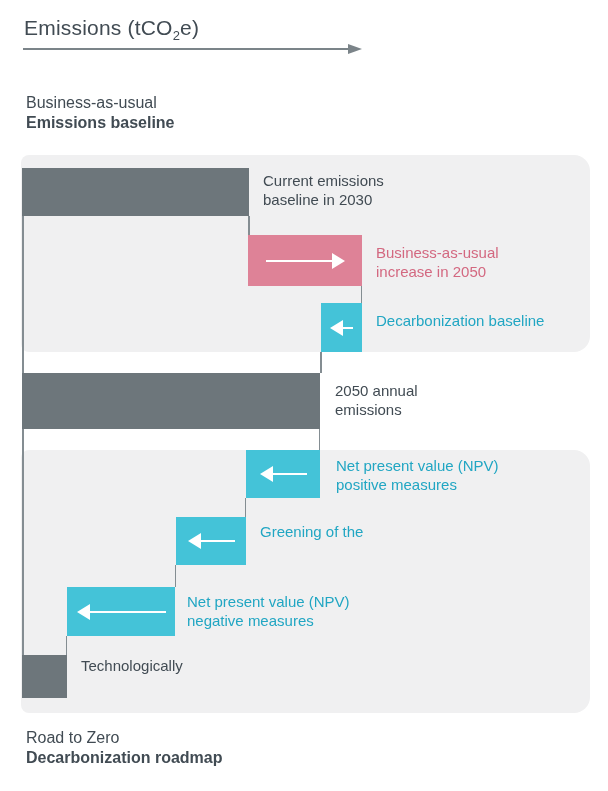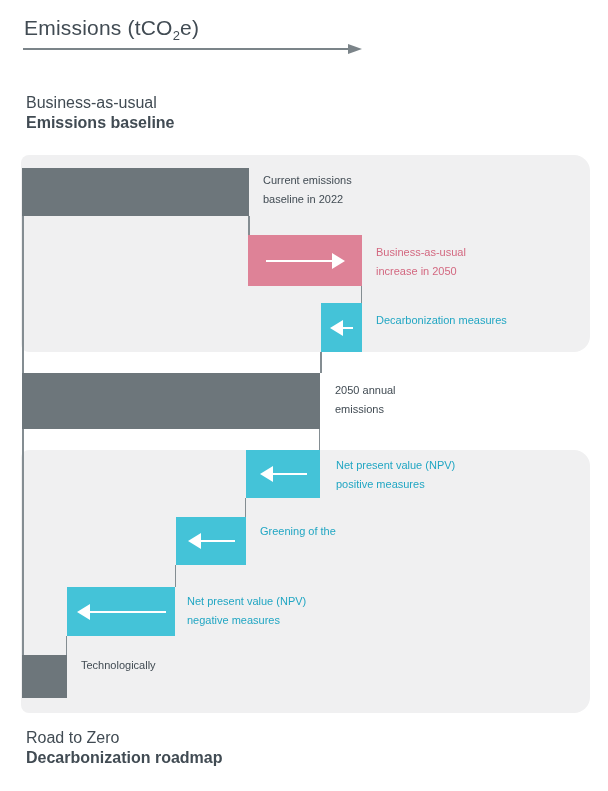--- a/index.html
+++ b/index.html
@@ -38,21 +38,21 @@
   .bar{position:absolute;display:flex;align-items:center;justify-content:center;}
   .bar.dark{background:var(--bar-dark);}
   .bar.pink{background:var(--bar-pink);}
   .bar.teal{background:var(--bar-teal);}
 
   .arrow{display:flex;align-items:center;}
   .arrow .shaft{height:2px;background:#fff;}
   .arrow .head-r{width:0;height:0;border-top:8px solid transparent;border-bottom:8px solid transparent;border-left:13px solid #fff;}
   .arrow .head-l{width:0;height:0;border-top:8px solid transparent;border-bottom:8px solid transparent;border-right:13px solid #fff;}
 
-  .lbl{position:absolute;font-size:11px;line-height:19px;}
+  .lbl{position:absolute;font-size:15px;line-height:19px;}
   .lbl span{display:block;white-space:nowrap;}
   .lbl.dark{color:var(--text-dark);}
   .lbl.pink{color:var(--text-pink);}
   .lbl.teal{color:var(--text-teal);}
 </style>
 </head>
 <body>
 
 <div class="fig">
 
@@ -116,30 +116,30 @@
     <span class="arrow">
       <span class="head-l"></span>
         <span class="shaft" style="width:76px;"></span>
     </span>
   </div>
 
   <div class="bar dark" style="left:22px;top:655px;width:45px;height:43px;"></div>
 
   <div class="lbl dark" style="left:263px;top:171px;">
     <span>Current emissions</span>
-    <span>baseline in 2022</span>
+    <span>baseline in 2030</span>
   </div>
 
   <div class="lbl pink" style="left:376px;top:243px;">
     <span>Business-as-usual</span>
     <span>increase in 2050</span>
   </div>
 
   <div class="lbl teal" style="left:376px;top:311px;">
-    <span>Decarbonization measures</span>
+    <span>Decarbonization baseline</span>
   </div>
 
   <div class="lbl dark" style="left:335px;top:381px;">
     <span>2050 annual</span>
     <span>emissions</span>
   </div>
 
   <div class="lbl teal" style="left:336px;top:456px;">
     <span>Net present value (NPV)</span>
     <span>positive measures</span>

